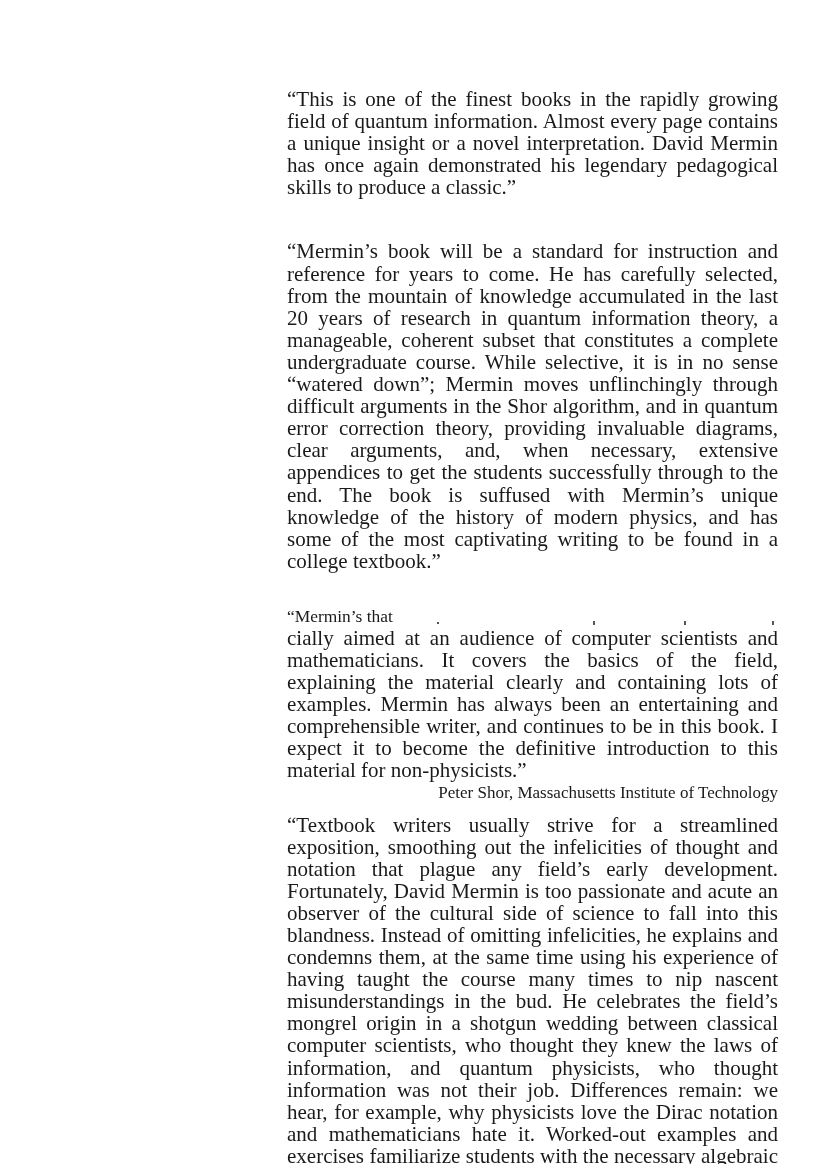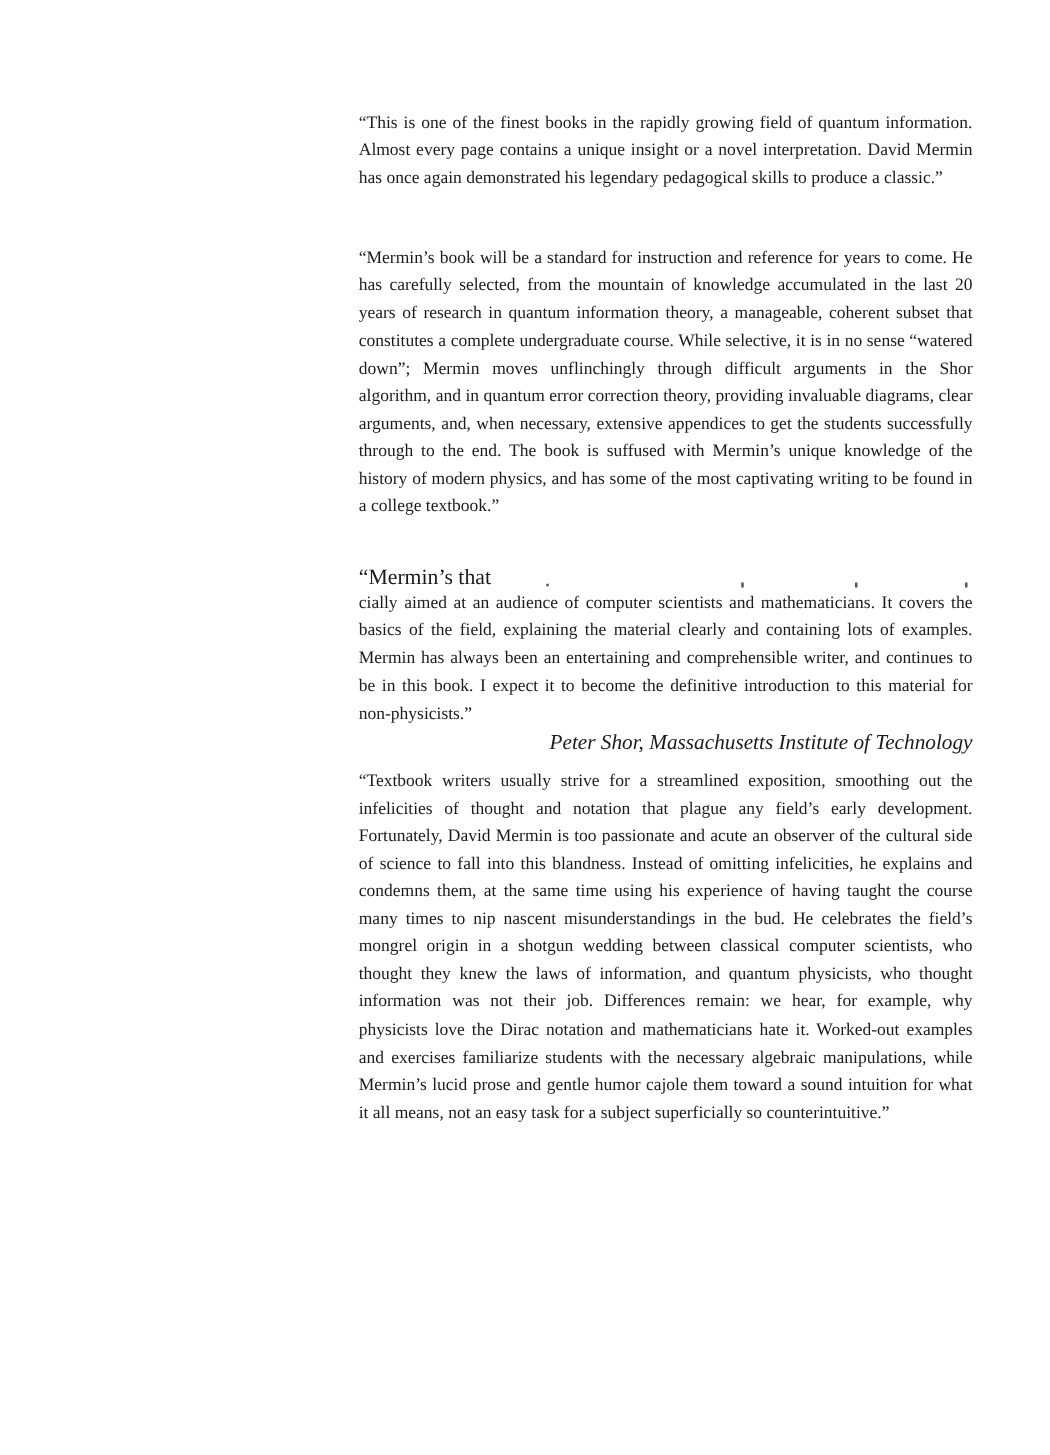--- a/index.html
+++ b/index.html
@@ -15,30 +15,29 @@
       font-family: "Liberation Serif", "DejaVu Serif", serif;
       color: #1a1a1a;
     }
     .page {
       position: absolute;
       left: 287px;
       top: 88px;
       width: 491px;
     }
     .quote {
-      font-size: 14px;
+      font-size: 21px;
       line-height: 22.1px;
       text-align: justify;
       margin: 0;
       hyphens: manual;
     }
     .attribution {
       font-size: 17px;
       line-height: 22px;
-      font-style: italic;
       text-align: right;
       margin: 0;
     }
     .clipped-attr {
       height: 6px;
       overflow: hidden;
       position: relative;
       margin-top: 4px;
     }
     .block1 { margin-bottom: 0; }

